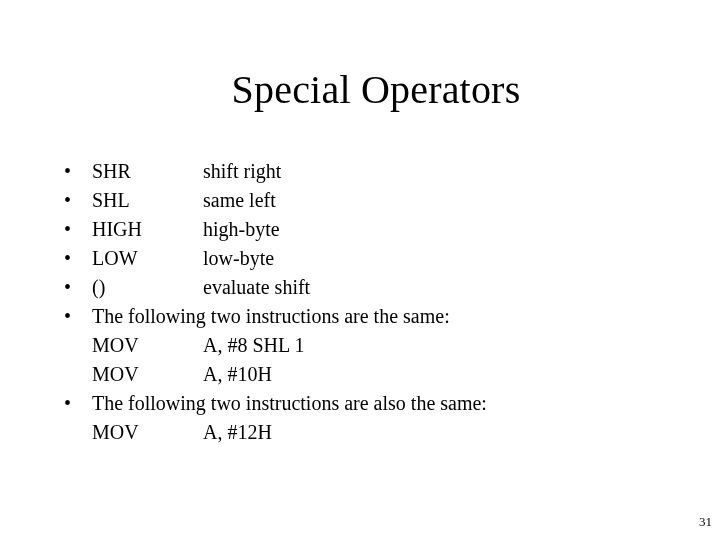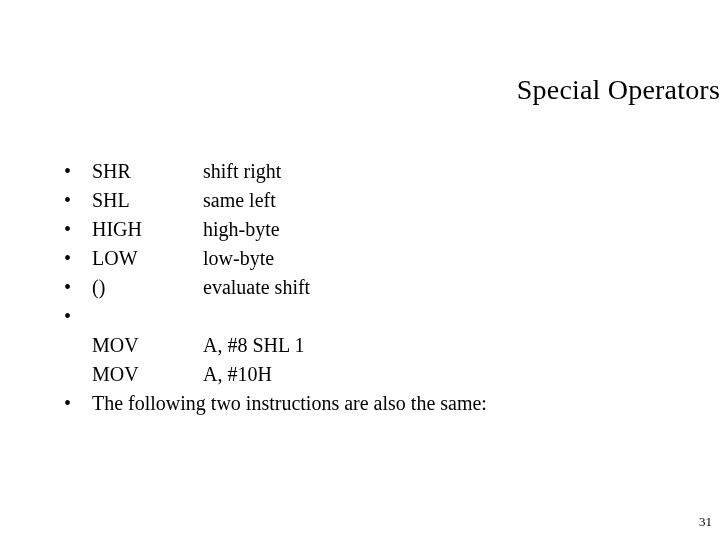--- a/index.html
+++ b/index.html
@@ -20,22 +20,22 @@
     inset: 0;
     width: 720px;
     height: 540px;
     background: #ffffff;
   }
   .slide-title {
     position: absolute;
     left: 0;
     right: 0;
     top: 70px;
-    text-align: right;
-    font-size: 28px;
+    text-align: center;
+    font-size: 40px;
     line-height: 40px;
     font-weight: normal;
     letter-spacing: 0.2px;
     white-space: nowrap;
     padding-left: 32px;
   }
   .body-block {
     position: absolute;
     left: 60px;
     top: 157px;
@@ -115,30 +115,34 @@
       <span class="col-a">LOW</span><span class="col-b">low-byte</span>
     </div>
 
     <div class="line bullet-line">
       <span class="bullet-mark">•</span>
       <span class="col-a">()</span><span class="col-b">evaluate shift</span>
     </div>
 
     <div class="line bullet-line">
       <span class="bullet-mark">•</span>
+      <span class="full-text">The following two instructions are the same:</span>
     </div>
     <div class="line plain-line">
       <span class="col-a">MOV</span><span class="col-b">A, #8 SHL 1</span>
     </div>
     <div class="line plain-line">
       <span class="col-a">MOV</span><span class="col-b">A, #10H</span>
     </div>
 
     <div class="line bullet-line">
       <span class="bullet-mark">•</span>
       <span class="full-text">The following two instructions are also the same:</span>
     </div>
+    <div class="line plain-line">
+      <span class="col-a">MOV</span><span class="col-b">A, #12H</span>
+    </div>
 
   </div>
 
   <div class="page-number">31</div>
 
 </div>
 
 </body></html>

